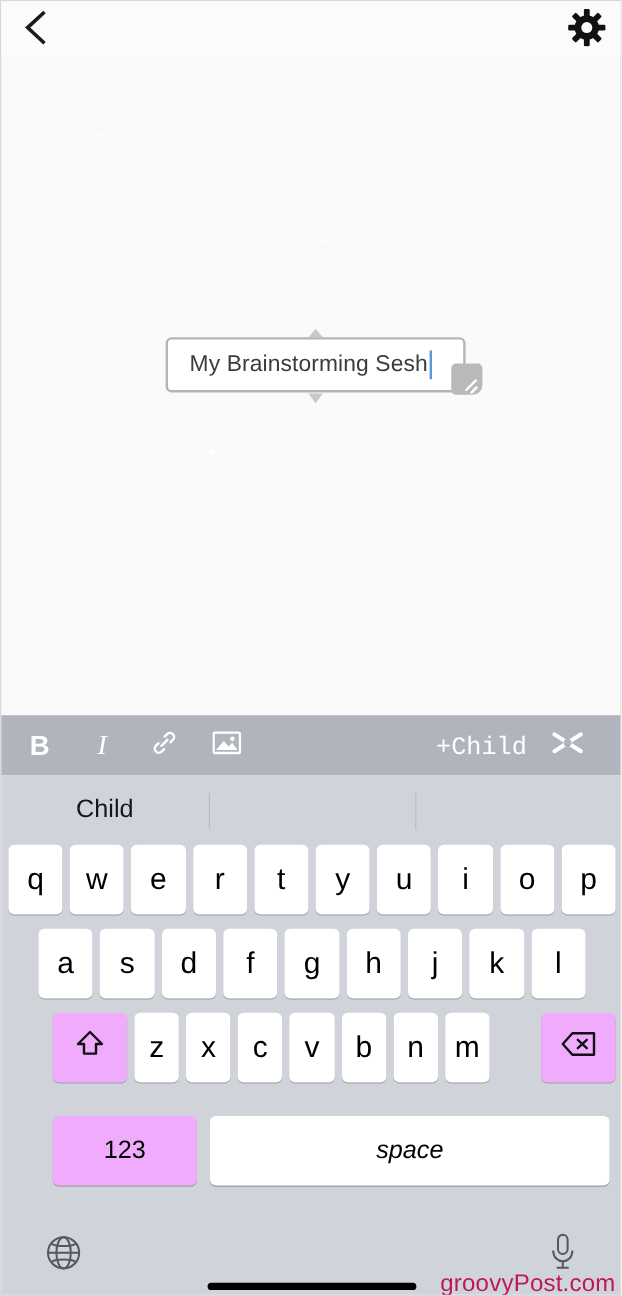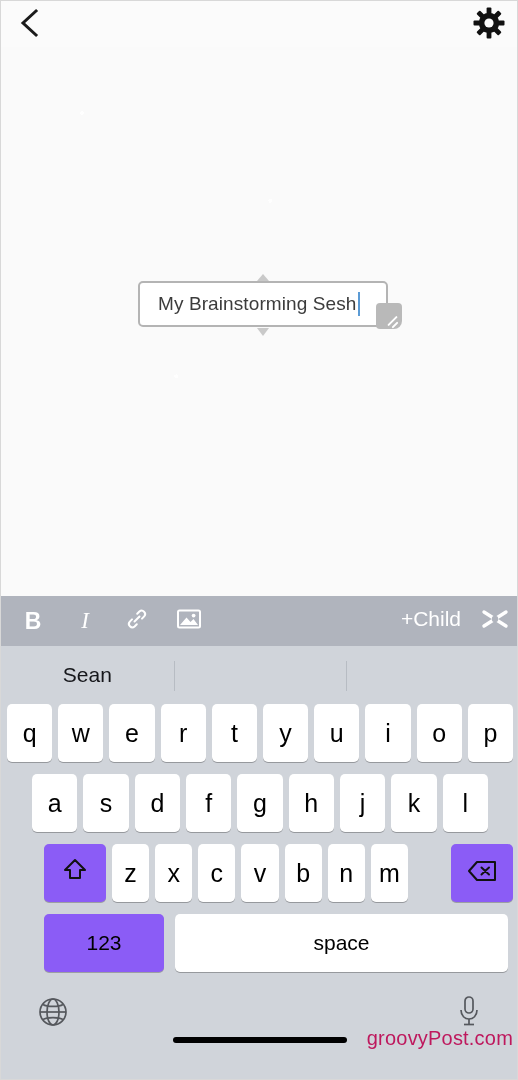--- a/index.html
+++ b/index.html
@@ -145,24 +145,25 @@
     align-items: center;
   }
   .fmt-left {
     display: flex;
     align-items: center;
     margin-left: 14px;
     gap: 16px;
   }
   .fmt-right {
     position: absolute;
-    right: 6px;
-    display: flex;
-    align-items: flex-start;
+    right: 28px;
+    display: flex;
+    align-items: flex-end;
     gap: 14px;
+    font-family: Liberation Mono, monospace;
   }
   .fmt-btn {
     width: 36px; height: 36px;
     display: flex; align-items: center; justify-content: center;
     color: #ffffff;
     cursor: pointer;
   }
   .fmt-bold   { font-size: 23px; font-weight: bold; }
   .fmt-italic { font-size: 23px; font-style: italic; font-family: "Liberation Serif", serif; }
   .child-btn {
@@ -220,29 +221,29 @@
     align-items: center;
     justify-content: center;
     font-size: 25px;
     color: #000000;
     box-shadow: 0 1px 0 rgba(0,0,0,0.28);
     cursor: pointer;
     flex: 1;
     margin: 0 3px;
   }
   .key.dark {
-    background: #8b5cf6;
+    background: #f0abfc;
     box-shadow: 0 1px 0 rgba(0,0,0,0.25);
     margin-left: 40px;
   }
   .key.shift  { flex: 0 0 62px; }
   .key.bksp   { flex: 0 0 62px; }
   .key.num    { flex: 0 0 120px; font-size: 21px; }
   .key.ret    { flex: 0 0 120px; font-size: 21px; }
-  .key.space  { flex: 1; font-size: 21px; margin: 0 8px; }
+  .key.space  { flex: 1; font-size: 21px; margin: 16px 8px; font-style: italic; }
   .krow.r3 { padding: 0 3px; }
   .krow.r4 { padding: 0 3px; }
 
   .bottom-row {
     position: relative;
     height: 68px;
   }
   .globe-btn {
     position: absolute;
     left: 30px; top: 8px;
@@ -355,21 +356,21 @@
             <circle cx="14" cy="10" r="3.2" fill="#b0b4bd"></circle>
           </svg>
         </span>
       </div>
     </div>
   </div>
 
   <div class="keyboard">
 
     <div class="predictive">
-      <div class="pred-slot">Sean</div>
+      <div class="pred-slot">Child</div>
       <div class="pred-slot"></div>
       <div class="pred-slot"></div>
     </div>
 
     <div class="krow r1">
       <div class="key">q</div>
       <div class="key">w</div>
       <div class="key">e</div>
       <div class="key">r</div>
       <div class="key">t</div>

